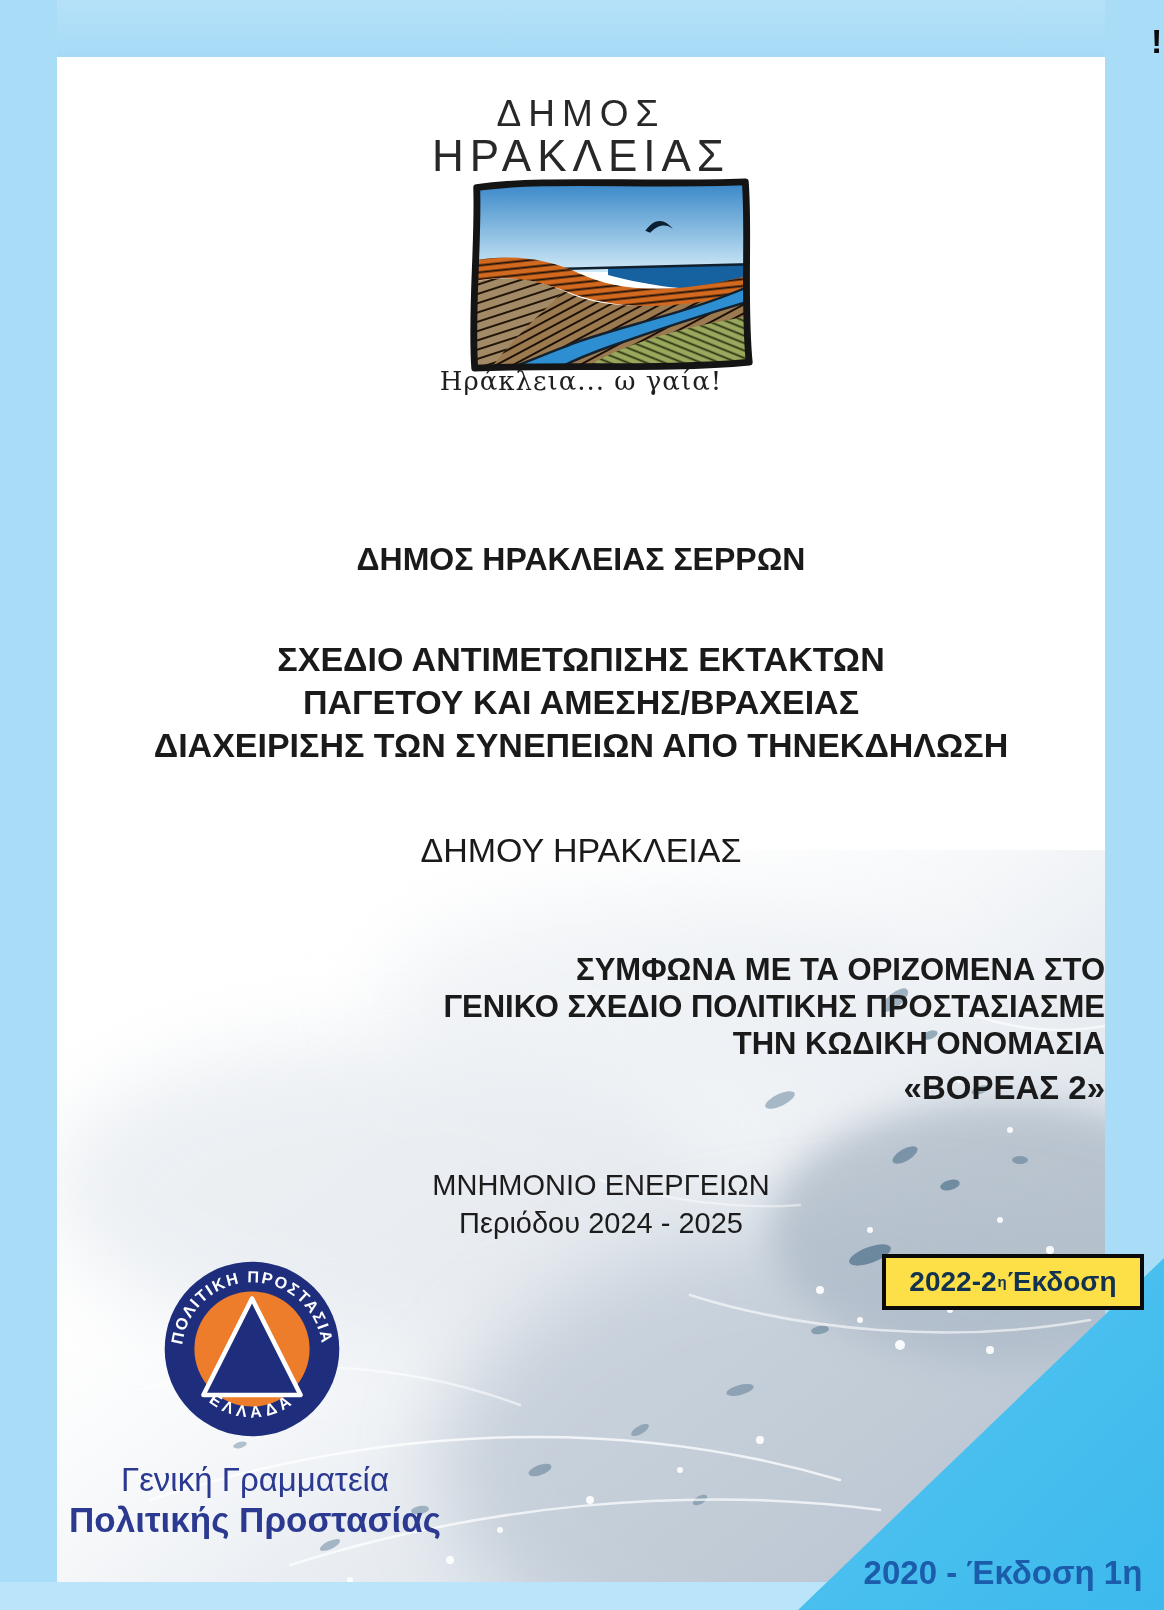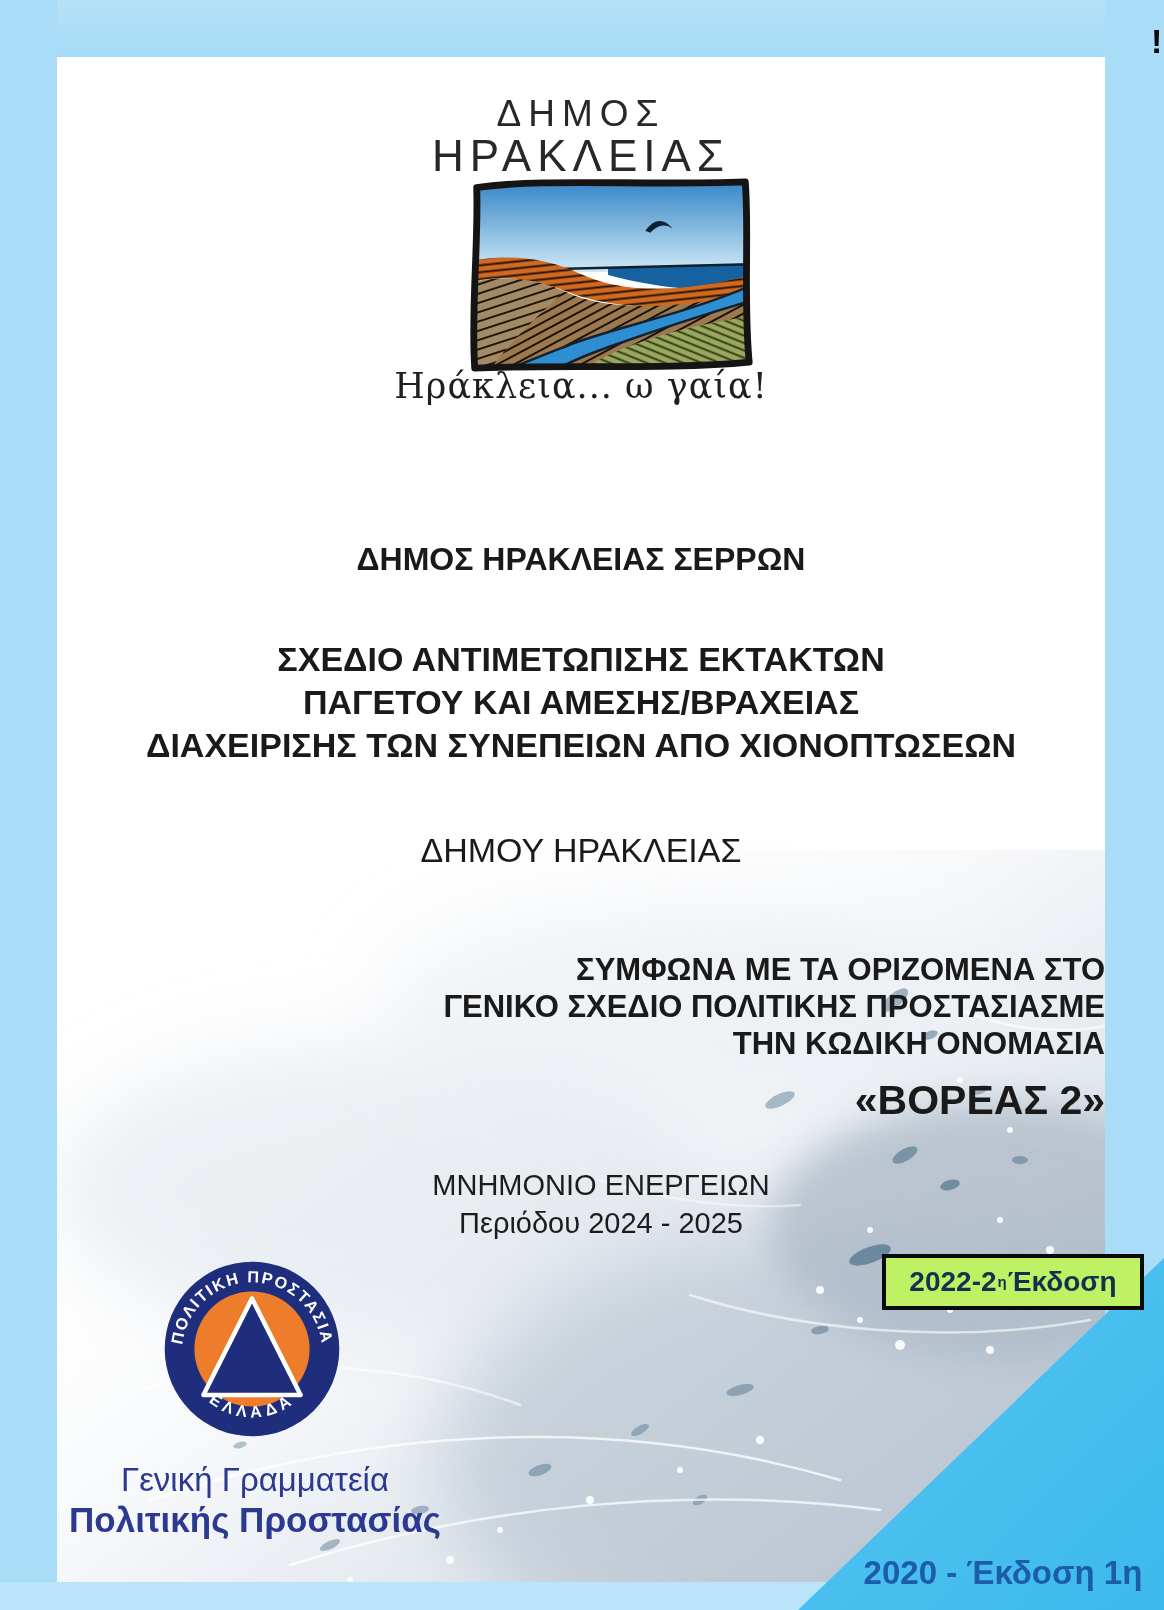--- a/index.html
+++ b/index.html
@@ -17,30 +17,30 @@
   .corner-triangle{position:absolute;right:0;bottom:0;width:366px;height:352px;z-index:3;
     background:linear-gradient(135deg,#54c6f1,#3db9ec);
     -webkit-clip-path:polygon(100% 0,100% 100%,0 100%);clip-path:polygon(100% 0,100% 100%,0 100%);}
   .top-alert{position:absolute;left:1151px;top:22px;z-index:5;font-size:34px;font-weight:bold;color:#0a0a0a;}
   
   .content{position:absolute;left:0;top:0;width:100%;height:100%;z-index:4;}
   .centered{position:absolute;left:57px;right:59px;text-align:center;color:#1a1a1a;}
   .logo-name1{top:93px;font-size:37px;letter-spacing:7px;color:#282828;}
   .logo-name2{top:131px;font-size:44px;letter-spacing:6px;color:#282828;}
   .landscape{position:absolute;left:460px;top:174px;width:300px;height:198px;}
-  .logo-tagline{top:366px;font-family:"DejaVu Serif",serif;font-size:35px;letter-spacing:1px;color:#1f1f1f;}
+  .logo-tagline{top:366px;font-family:"DejaVu Serif",serif;font-size:26px;letter-spacing:1px;color:#1f1f1f;}
   .heading{top:541px;font-size:32px;font-weight:bold;}
   .title-block{top:638px;font-size:34px;font-weight:bold;line-height:43px;white-space:nowrap;}
   .owner{top:831px;font-size:34px;font-weight:normal;}
   .framework-block{top:951px;font-size:31px;font-weight:bold;line-height:37px;text-align:right;}
-  .codename{margin-top:20px;font-size:41px;}
+  .codename{margin-top:7px;font-size:33px;}
   .memo-block{top:1166px;font-size:29px;font-weight:400;line-height:38px;color:#1c1c1c;padding-left:40px;}
   .version-box{
     position:absolute;left:882px;top:1254px;width:254px;height:48px;z-index:4;
-    background:#bef264;border:4px solid #0a0a0a;
+    background:#fde047;border:4px solid #0a0a0a;
     display:flex;align-items:center;justify-content:center;
     font-size:28px;font-weight:600;color:#11334f;white-space:nowrap;}
   .version-box sup{font-size:15px;line-height:0;margin:0 1px 0 1px;}
   .civil-logo{position:absolute;left:162px;top:1259px;width:180px;height:180px;}
   .org-block{position:absolute;left:60px;top:1460px;width:390px;text-align:center;color:#2b3990;z-index:4;}
   .org-line1{font-size:33px;font-weight:400;line-height:40px;}
   .org-line2{font-size:35px;font-weight:bold;line-height:40px;}
   .footer-version{position:absolute;left:840px;top:1554px;width:326px;text-align:center;
     font-size:33px;font-weight:bold;color:#1b5cab;z-index:4;white-space:nowrap;}
 </style>
@@ -171,21 +171,21 @@
       <path d="M14,14 C80,4 180,12 288,8 C292,60 286,130 292,192 C210,200 100,194 12,198 C8,140 16,70 14,14 Z" fill="none" stroke="#141414" stroke-width="7" stroke-linejoin="round"></path>
     </svg>
 
     <div class="centered logo-tagline">Ηράκλεια... ω γαία!</div>
 
     <div class="centered heading">ΔΗΜΟΣ ΗΡΑΚΛΕΙΑΣ ΣΕΡΡΩΝ</div>
 
     <div class="centered title-block">
       <div>ΣΧΕΔΙΟ ΑΝΤΙΜΕΤΩΠΙΣΗΣ ΕΚΤΑΚΤΩΝ</div>
       <div>ΠΑΓΕΤΟΥ ΚΑΙ ΑΜΕΣΗΣ/ΒΡΑΧΕΙΑΣ</div>
-      <div>ΔΙΑΧΕΙΡΙΣΗΣ ΤΩΝ ΣΥΝΕΠΕΙΩΝ ΑΠΟ ΧΙΟΝΟΠΤΩΣΕΩΝ</div>
+      <div>ΔΙΑΧΕΙΡΙΣΗΣ ΤΩΝ ΣΥΝΕΠΕΙΩΝ ΑΠΟ ΤΗΝΕΚΔΗΛΩΣΗ</div>
     </div>
 
     <div class="centered owner">ΔΗΜΟΥ ΗΡΑΚΛΕΙΑΣ</div>
 
     <div class="centered framework-block">
       <div>ΣΥΜΦΩΝΑ ΜΕ ΤΑ ΟΡΙΖΟΜΕΝΑ ΣΤΟ</div>
       <div>ΓΕΝΙΚΟ ΣΧΕΔΙΟ ΠΟΛΙΤΙΚΗΣ ΠΡΟΣΤΑΣΙΑΣΜΕ</div>
       <div>ΤΗΝ ΚΩΔΙΚΗ ΟΝΟΜΑΣΙΑ</div>
       <div class="codename">«ΒΟΡΕΑΣ 2»</div>
     </div>

